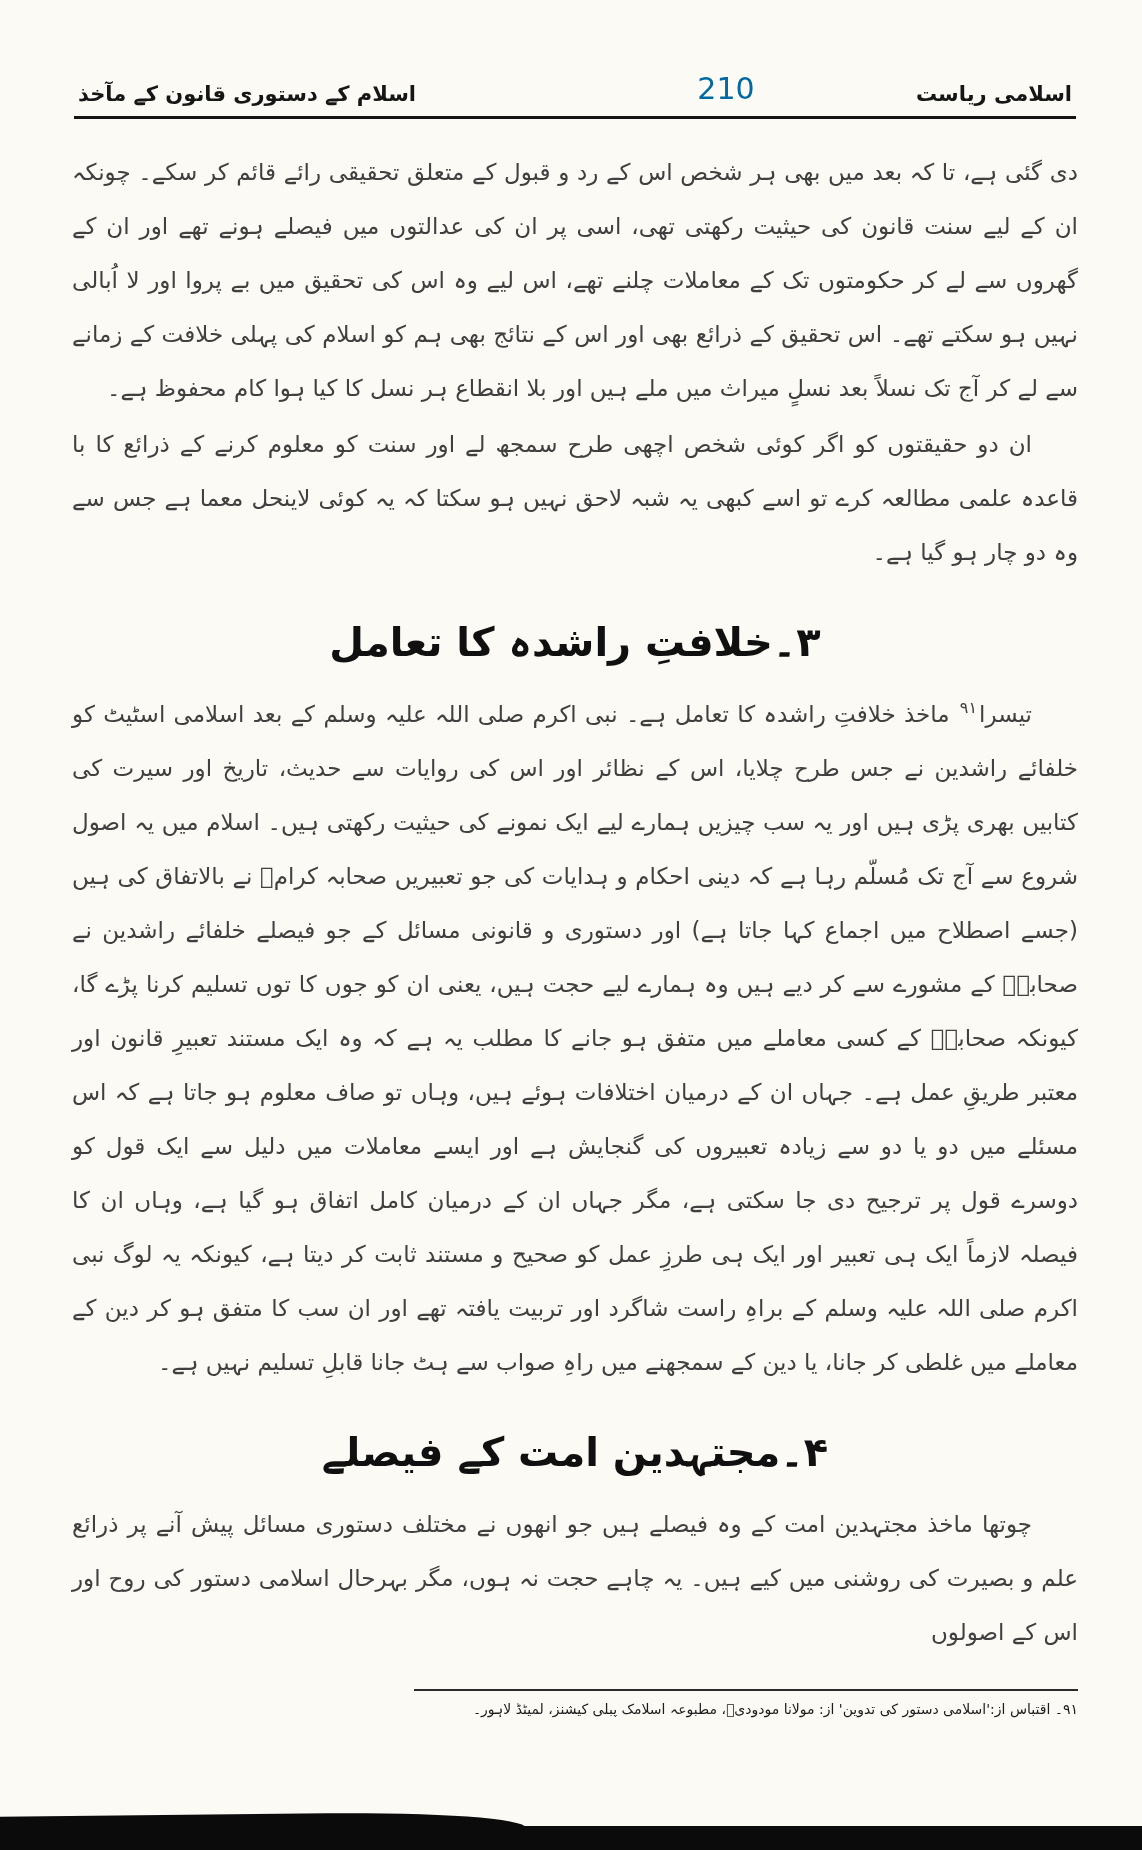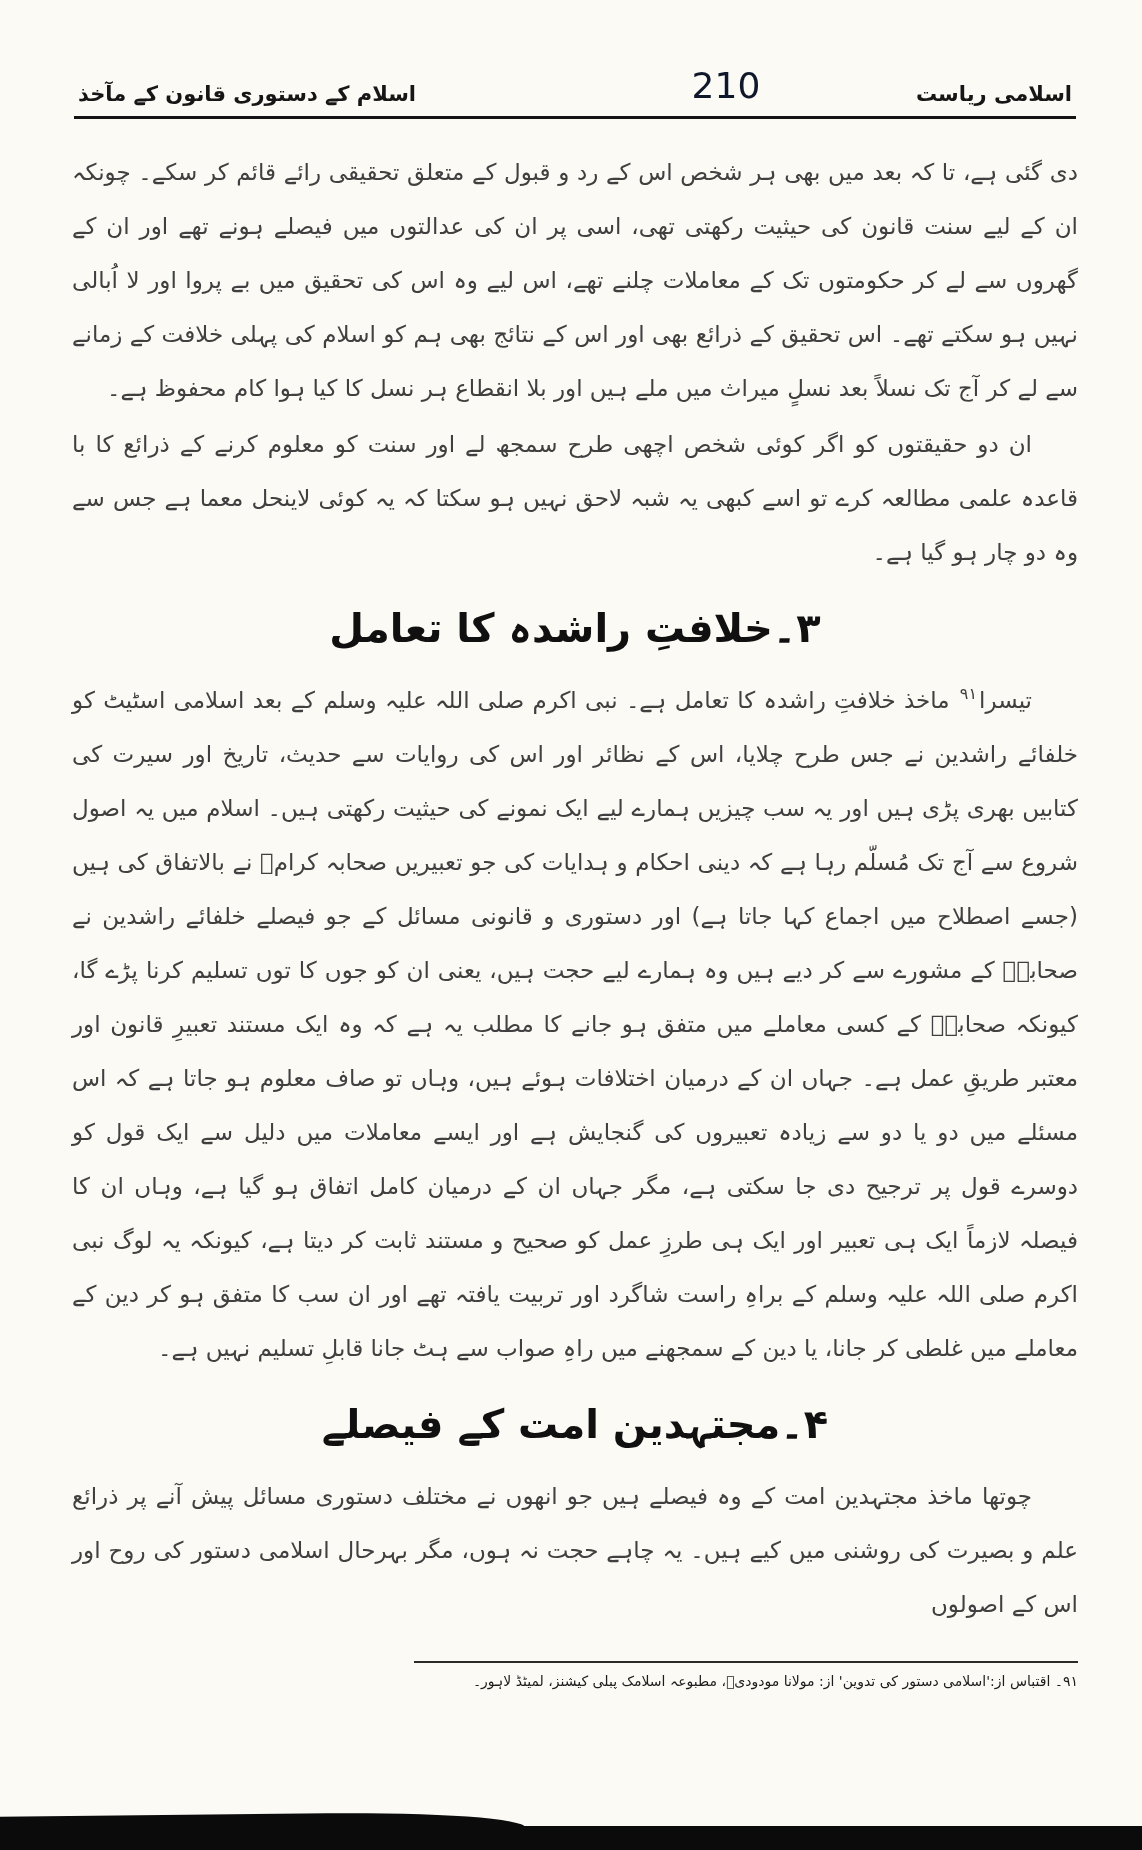--- a/index.html
+++ b/index.html
@@ -17,42 +17,42 @@
   .inner { padding:46px 64px 0 72px; }
 
   .header {
     display:flex;
     justify-content:space-between;
     align-items:flex-end;
     padding:0 6px 10px 6px;
   }
   .header .side-title { font-size:21px; font-weight:bold; letter-spacing:0;margin-top:36px; }
   .header .pagenum {
-    font-size:36px;
+    font-size:30px;
     direction:ltr;
     font-family:"DejaVu Sans",sans-serif;
-    color:#0f172a;
+    color:#0369a1;
     transform:translateX(60px);
   }
   .rule { border-bottom:3px solid #141414; margin:0 2px 26px 2px; }
 
   p.body-para {
     font-size:23px;
     line-height:54px;
     text-align:justify;
     color:#404040;
   }
   p.indent { text-indent:46px; }
   p + p.body-para { margin-top:2px; }
 
   h2.section {
     text-align:center;
     font-size:40px;
     font-weight:bold;
-    margin:26px 0 22px 0;
+    margin:40px 0 22px 0;
     color:#101010;
   }
 
   sup.fn {
     font-size:16px;
     vertical-align:super;
     line-height:0;
     margin:0 2px;
   }
 

